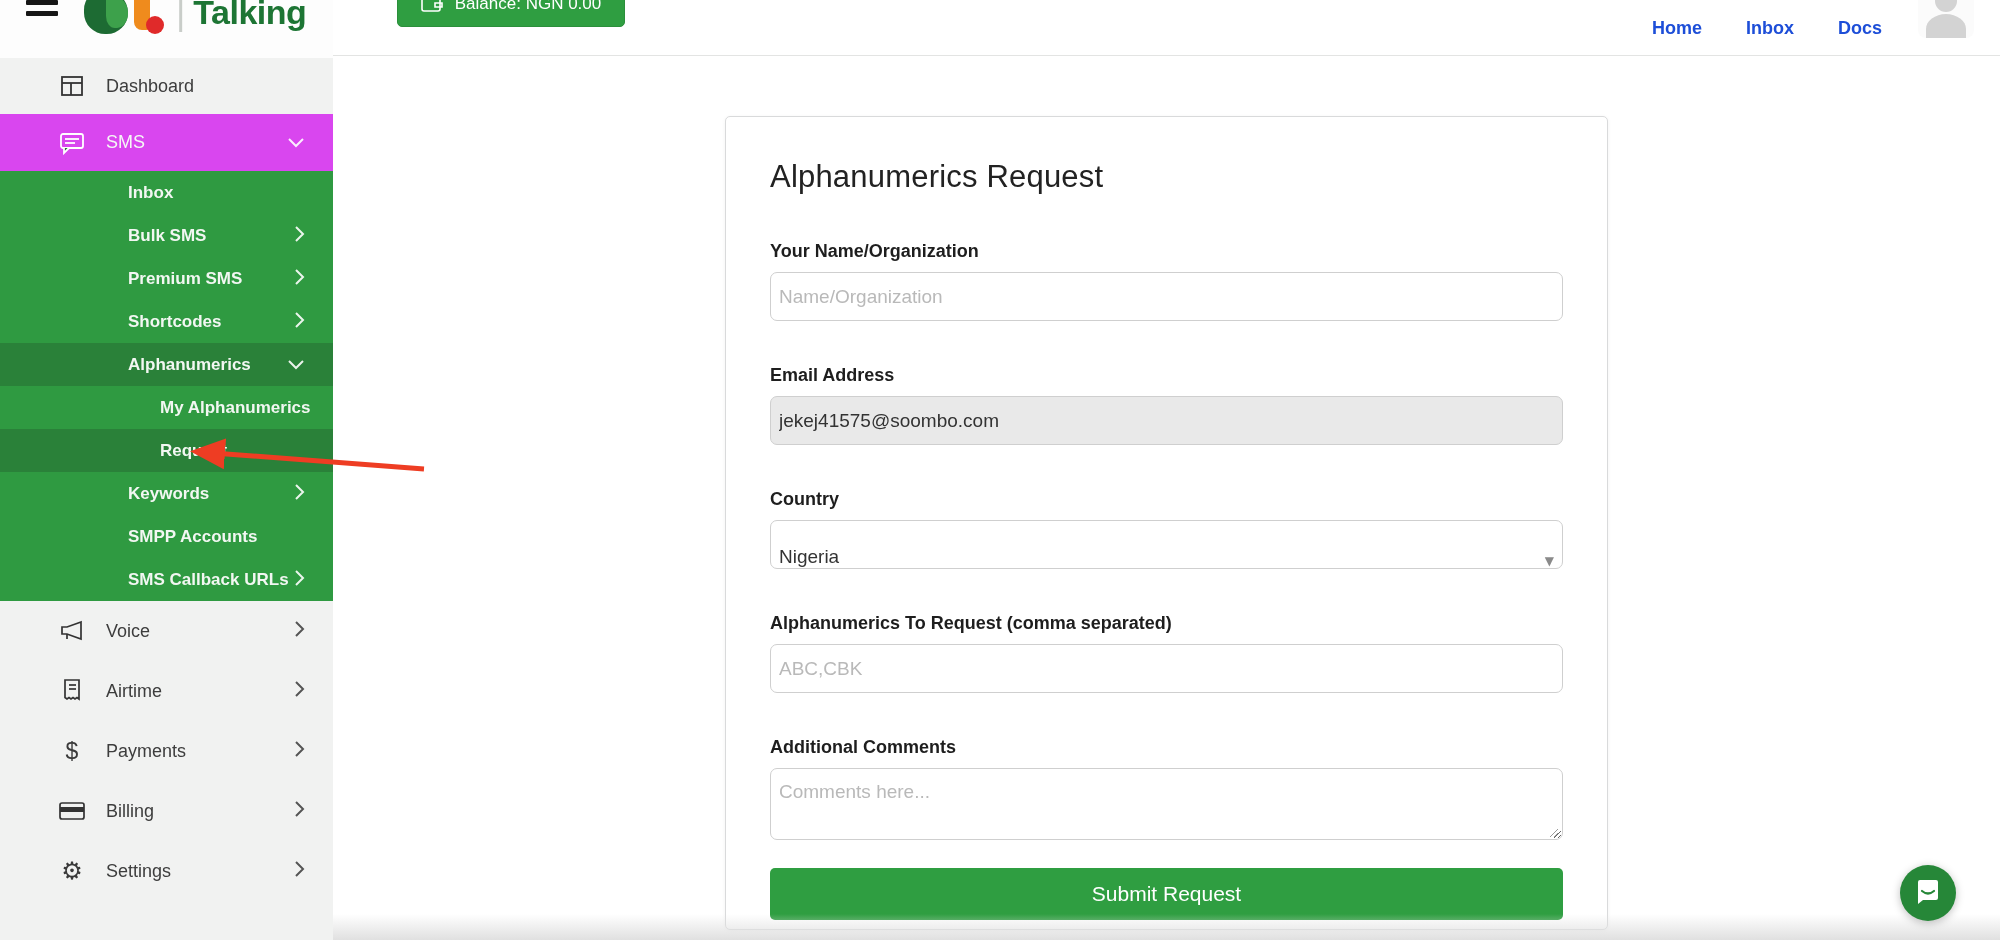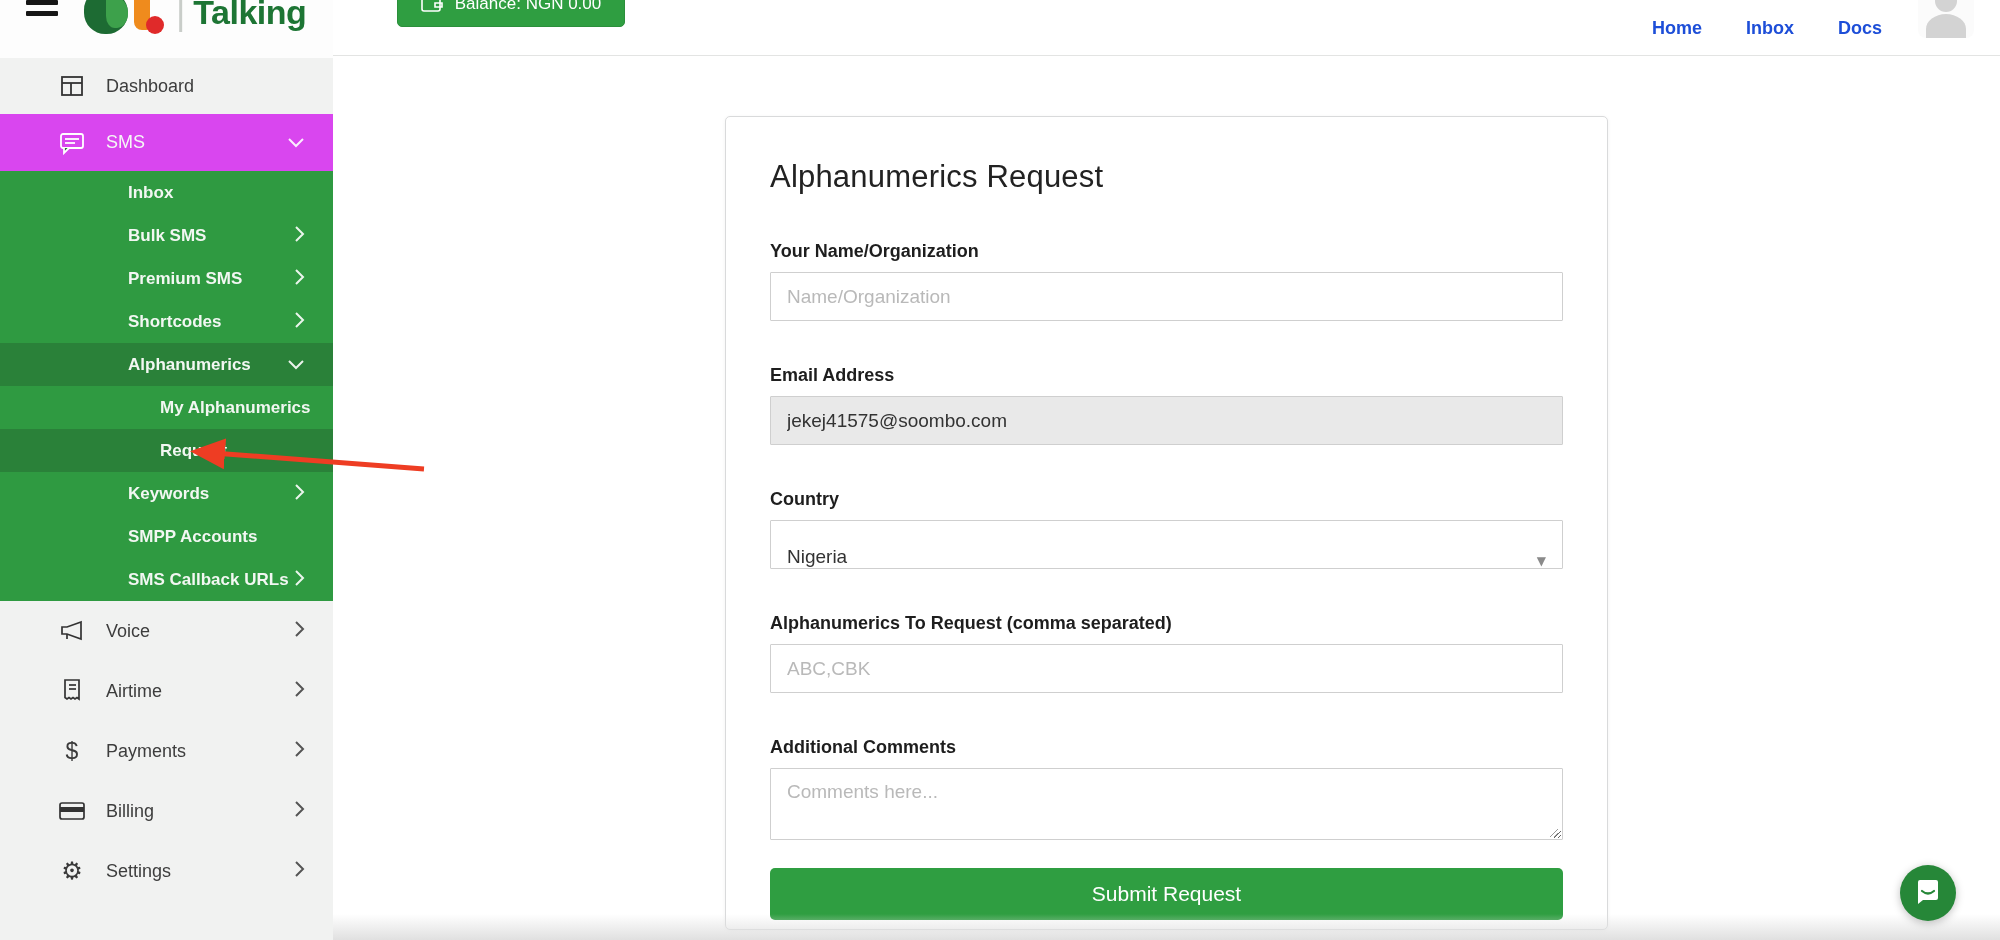--- a/index.html
+++ b/index.html
@@ -56,22 +56,22 @@
   .avatar .body-sh { position:absolute; left:8px; top:30px; width:40px; height:30px; border-radius:50% 50% 0 0; background:#d3d3d3; }
 
   
   .content { position:relative; width:100%; height:884px; }
   .card { position:absolute; left:392px; top:60px; width:883px; height:814px; background:#fff; border:1px solid #d9dadb; border-radius:5px; box-shadow:0 1px 4px rgba(0,0,0,0.05); padding:42px 44px 0 44px; }
   .card-title { font-size:31px; font-weight:400; color:#222; letter-spacing:0.2px; }
   .form-group { margin-top:44px; }
   .form-group.first { margin-top:46px; }
   .form-label { display:block; font-size:18px; font-weight:600; color:#1e1e1e; margin-bottom:10px; }
   .text-input, .select-box, .textarea-wrap textarea {
-    width:100%; height:49px; border:1px solid #cfcfcf; border-radius:1px; background:#fff;
-    font-size:19px; color:#333; padding:0 16px; font-family:"Liberation Sans", sans-serif; outline:none;
+    width:100%; height:49px; border:1px solid #cfcfcf; border-radius:7px; background:#fff;
+    font-size:19px; color:#333; padding:0 8px; font-family:"Liberation Sans", sans-serif; outline:none;
   }
   .text-input::placeholder, textarea::placeholder { color:#b9b9b9; opacity:1; }
   .text-input.readonly { background:#e9e9e9; }
   .select-box { display:flex; align-items:flex-end; justify-content:space-between; cursor:pointer; }
   .select-caret { font-size:12px; color:#8a8a8a; font-family:"DejaVu Sans", sans-serif; }
   .textarea-wrap { position:relative; }
   .textarea-wrap textarea { height:72px; padding-top:12px; resize:both; }
   .resize-grip { position:absolute; right:4px; bottom:6px; pointer-events:none; }
   .submit-btn { margin-top:24px; width:100%; height:52px; background:#2f9e41; border:none; border-radius:5px; color:#fff; font-size:21px; font-family:"Liberation Sans", sans-serif; cursor:pointer; }
 

